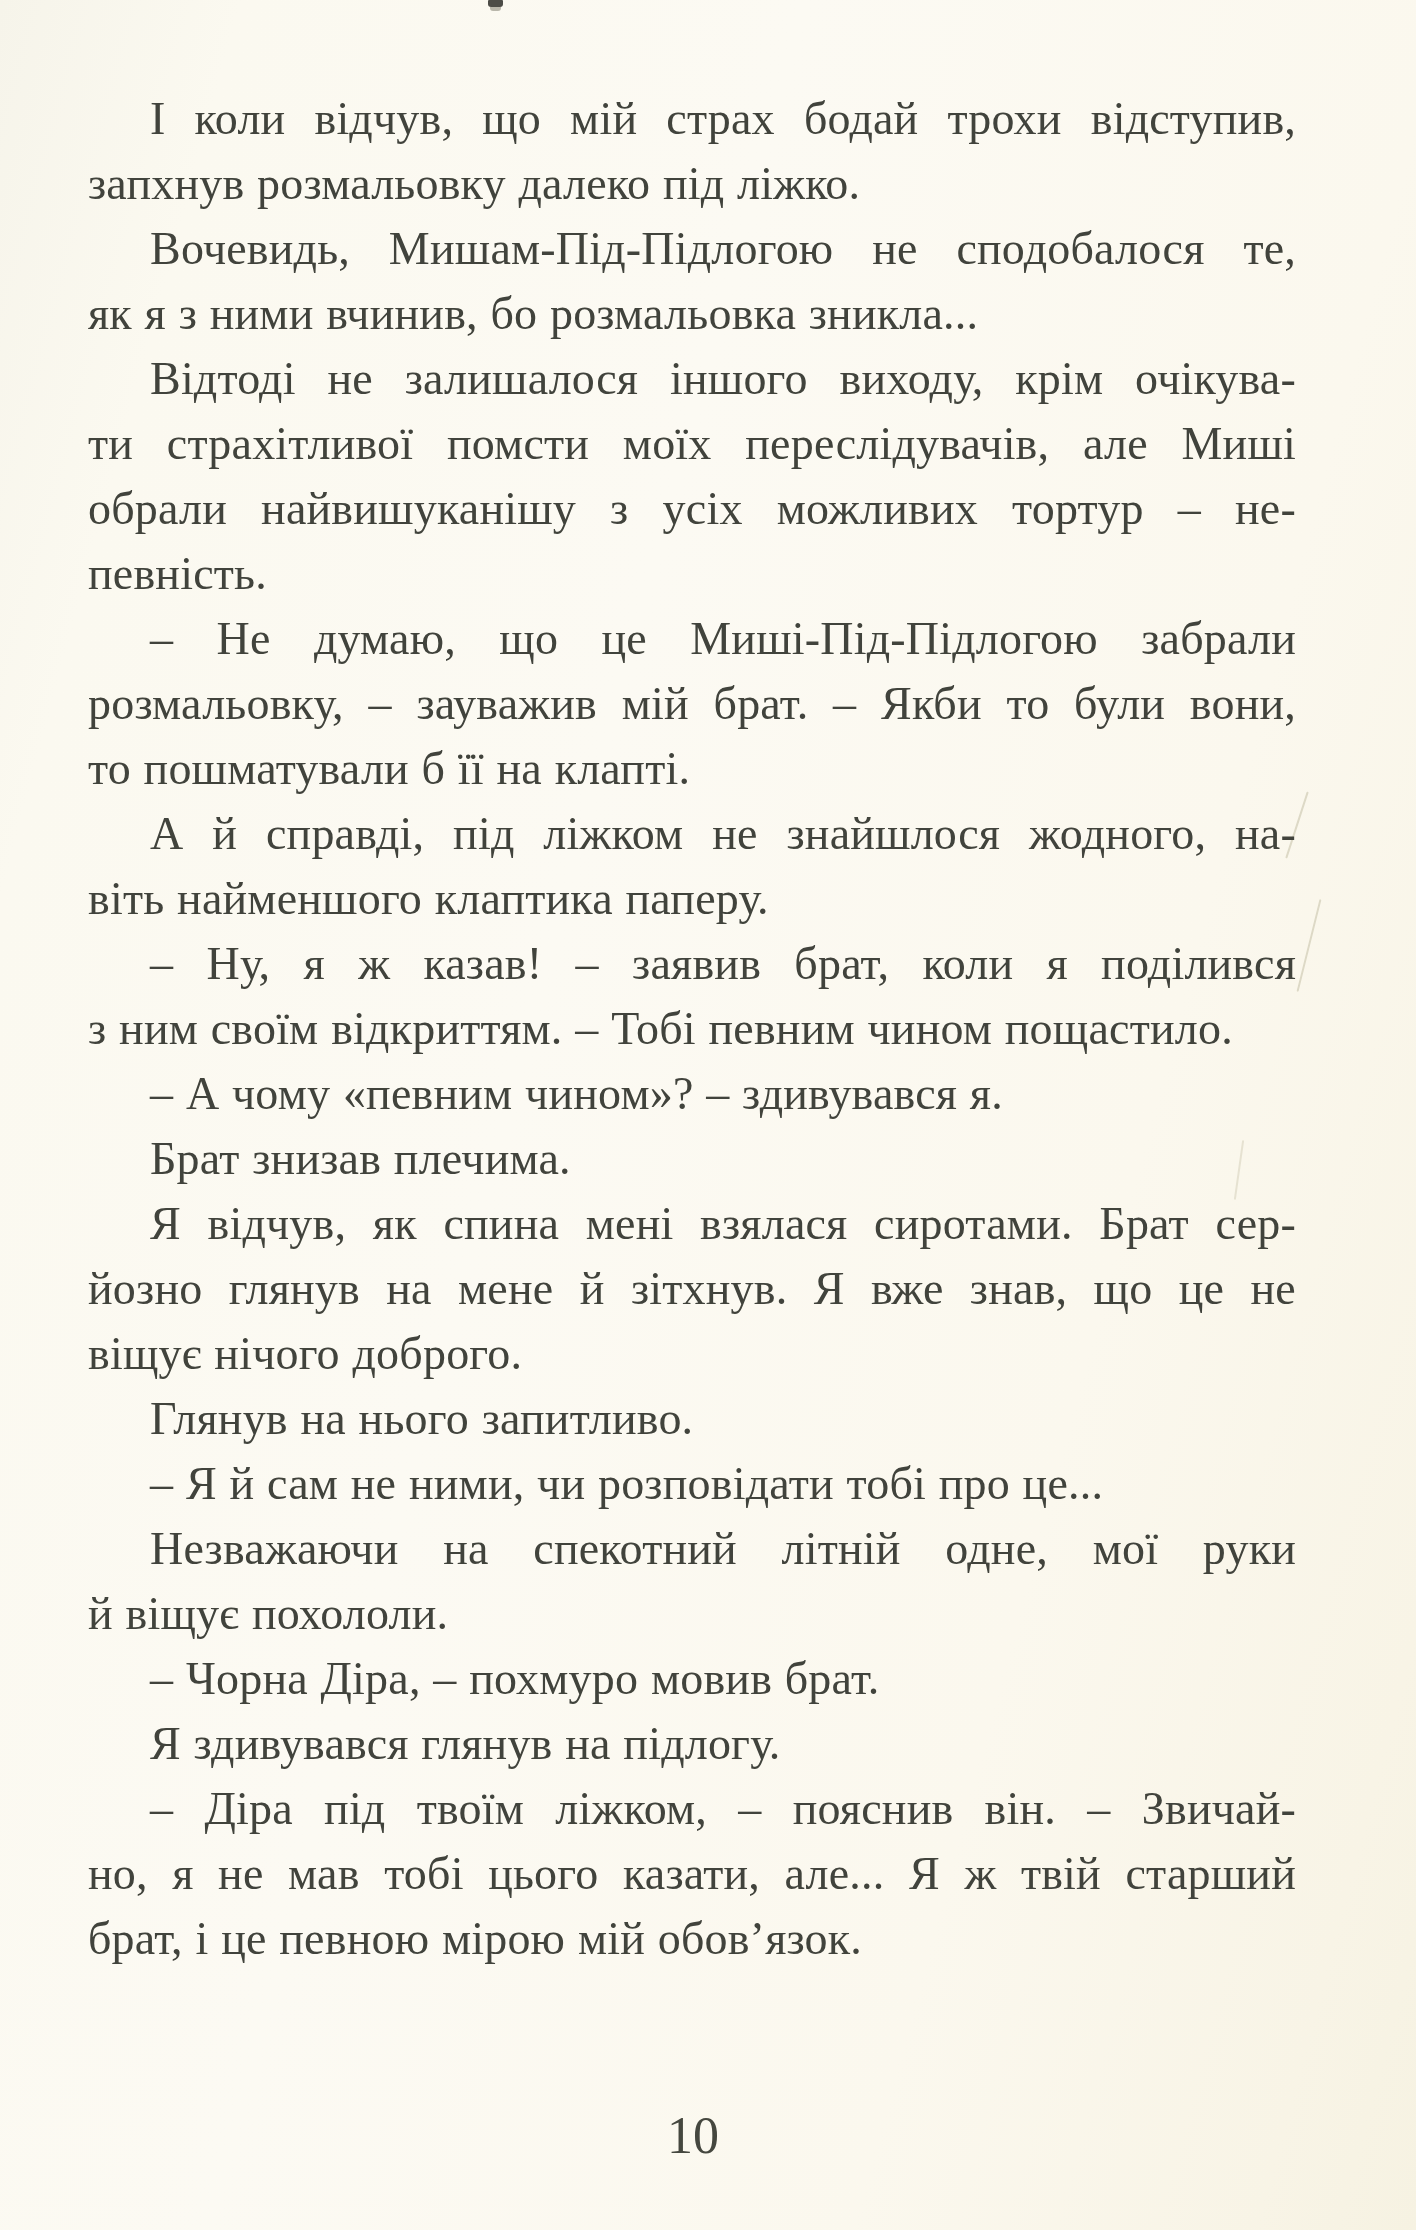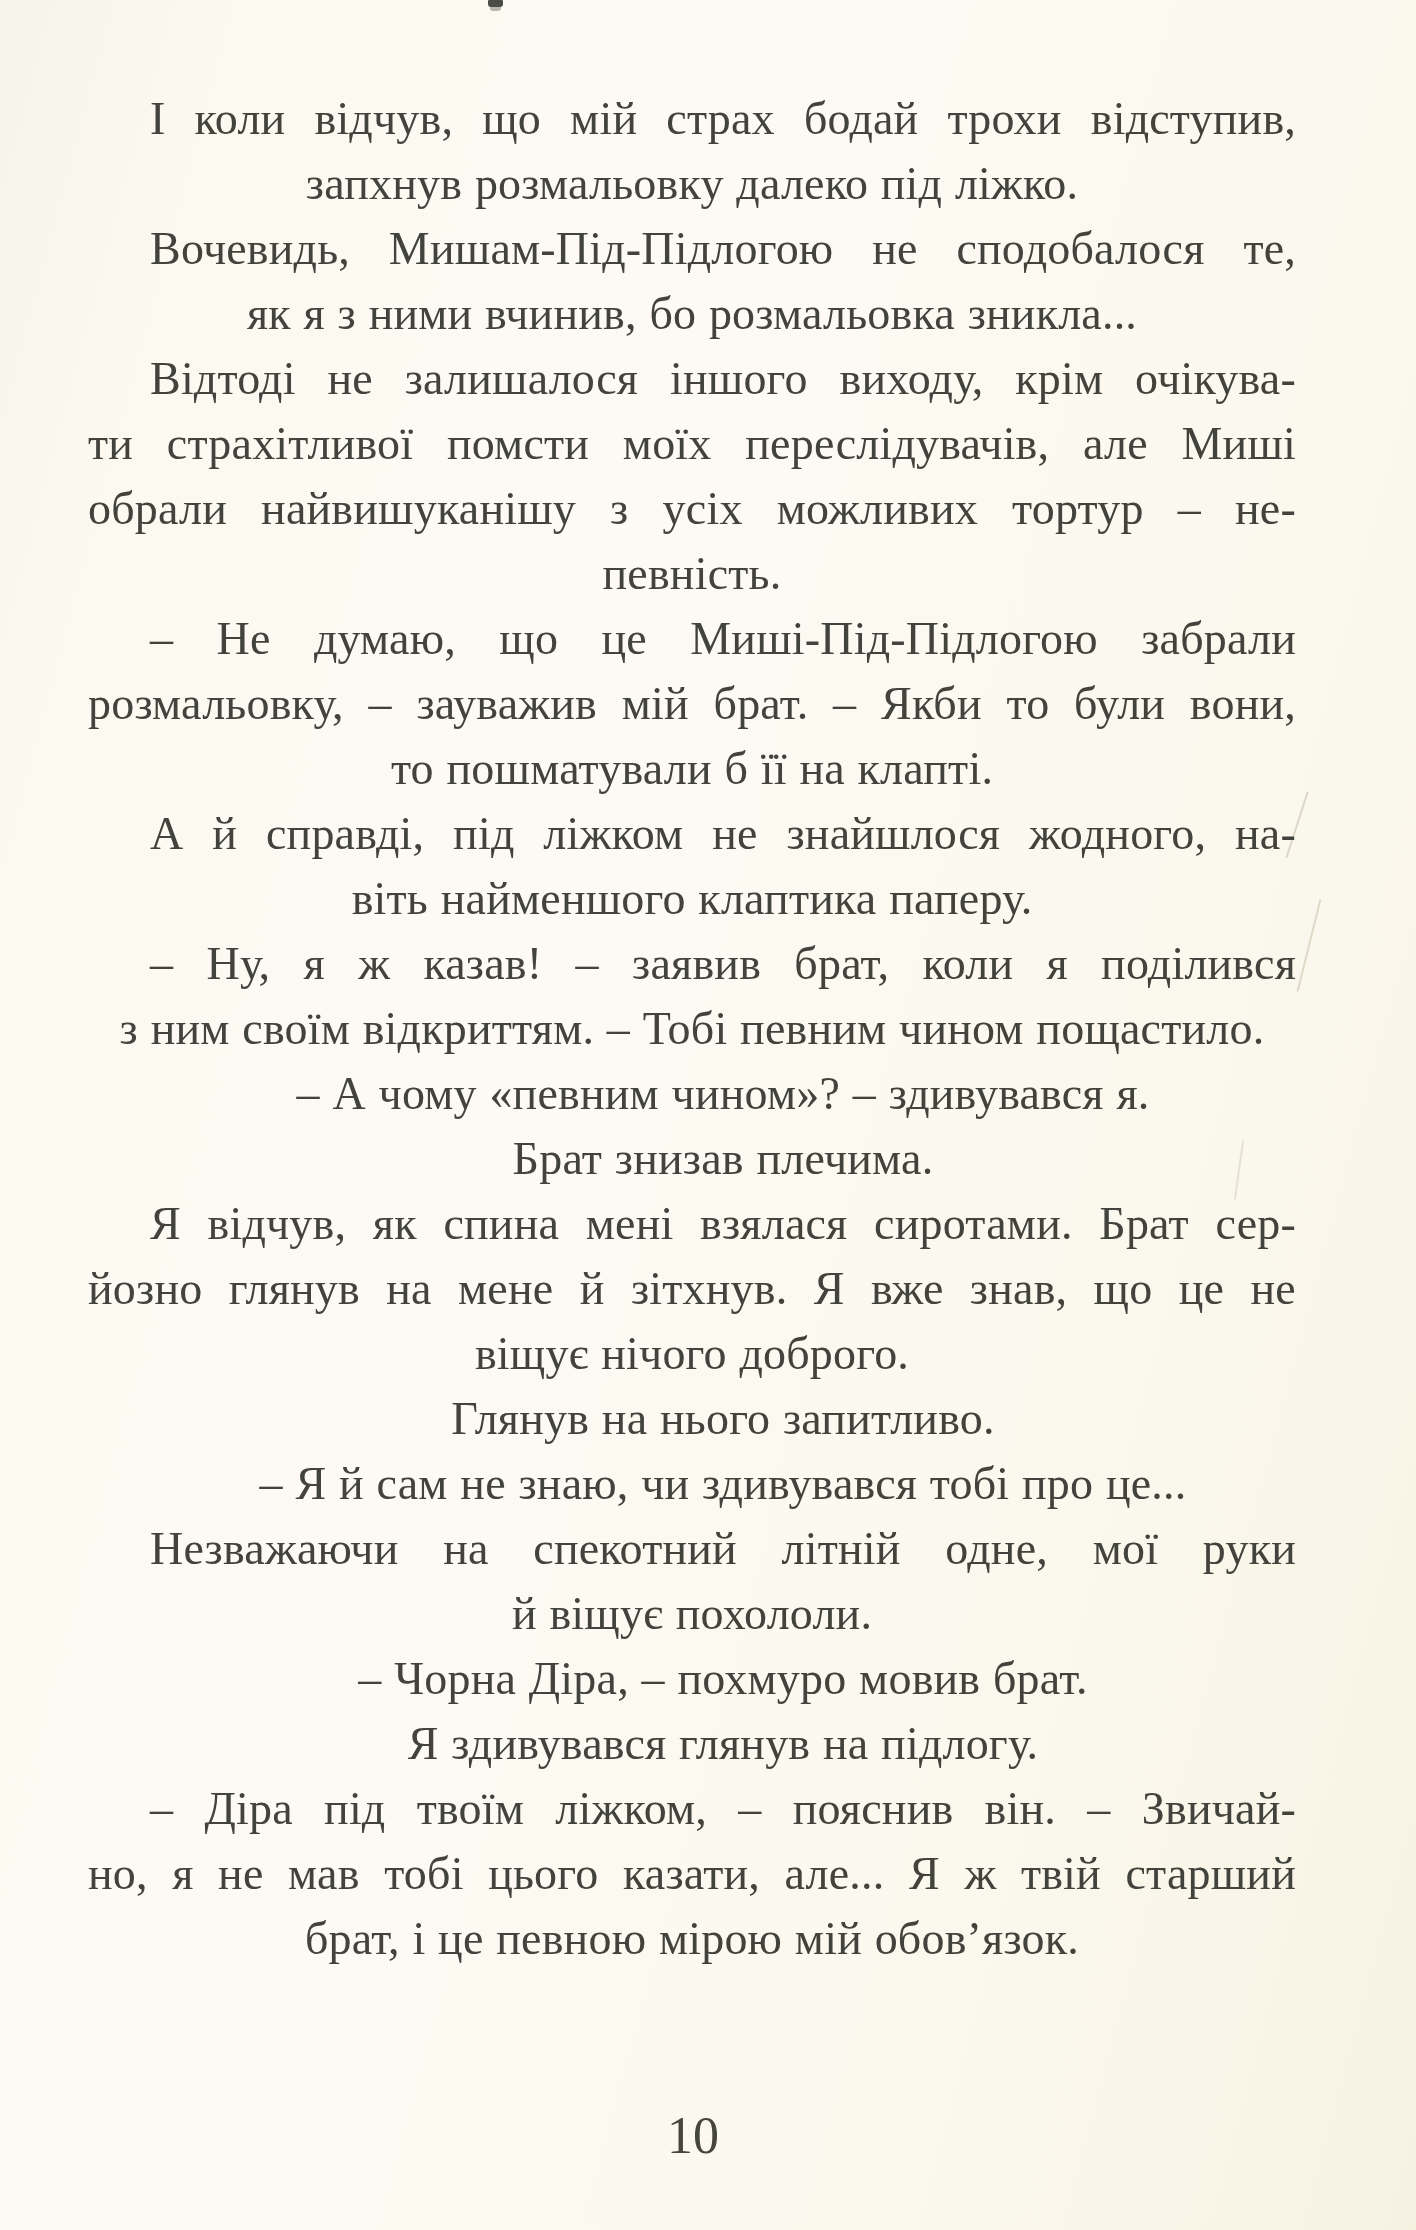--- a/index.html
+++ b/index.html
@@ -31,21 +31,21 @@
     top: 86px;
     width: 1208px;
   }
 
   .line {
     font-size: 46px;
     line-height: 65px;
     height: 65px;
     overflow: hidden;
     color: #41433c;
-    text-align: center;
+    text-align: left;
     letter-spacing: 0.2px;
     word-spacing: 1px;
   }
   .line.j {
     text-align: justify;
     text-align-last: justify;
   }
   .line.i {
     text-indent: 62px;
   }
@@ -117,21 +117,21 @@
       <div class="line i j">А й справді, під ліжком не знайшлося жодного, на-</div>
       <div class="line">віть найменшого клаптика паперу.</div>
       <div class="line i j">– Ну, я ж казав! – заявив брат, коли я поділився</div>
       <div class="line">з ним своїм відкриттям. – Тобі певним чином пощастило.</div>
       <div class="line i">– А чому «певним чином»? – здивувався я.</div>
       <div class="line i">Брат знизав плечима.</div>
       <div class="line i j">Я відчув, як спина мені взялася сиротами. Брат сер-</div>
       <div class="line j">йозно глянув на мене й зітхнув. Я вже знав, що це не</div>
       <div class="line">віщує нічого доброго.</div>
       <div class="line i">Глянув на нього запитливо.</div>
-      <div class="line i">– Я й сам не знаю, чи здивувався тобі про це...</div>
+      <div class="line i">– Я й сам не ними, чи розповідати тобі про це...</div>
       <div class="line i j">Незважаючи на спекотний літній одне, мої руки</div>
       <div class="line">й віщує похололи.</div>
       <div class="line i">– Чорна Діра, – похмуро мовив брат.</div>
       <div class="line i">Я здивувався глянув на підлогу.</div>
       <div class="line i j">– Діра під твоїм ліжком, – пояснив він. – Звичай-</div>
       <div class="line j">но, я не мав тобі цього казати, але... Я ж твій старший</div>
       <div class="line">брат, і це певною мірою мій обов’язок.</div>
     </div>
 
   <div class="page-number">10</div>

